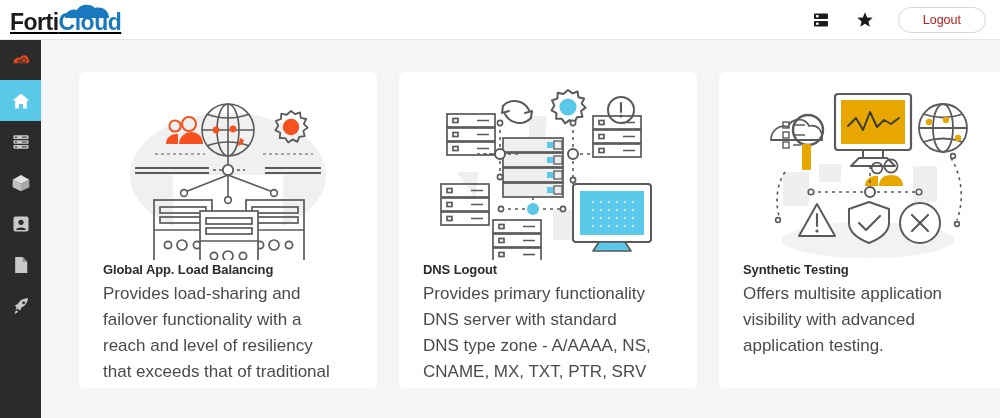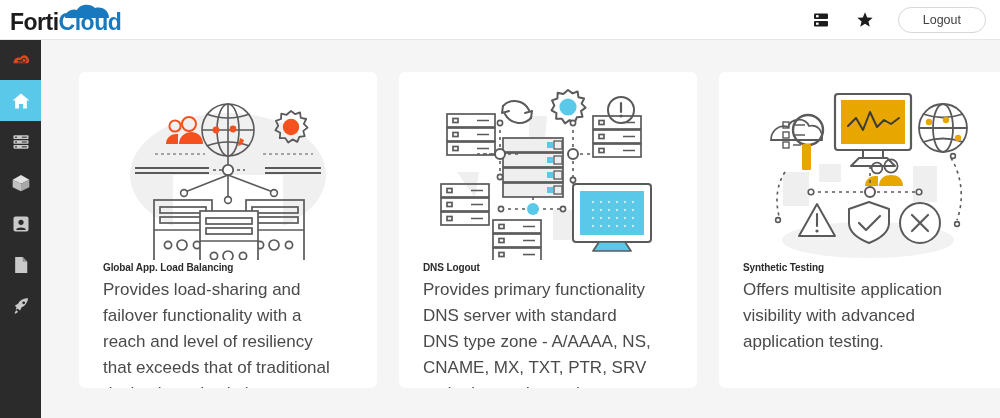--- a/index.html
+++ b/index.html
@@ -23,20 +23,21 @@
     align-items: center;
     border-bottom: 1px solid #e6e6e6;
     z-index: 5;
   }
   .logo-wrap {
     position: relative;
     margin-left: 10px;
     height: 34px;
     display: flex;
     align-items: flex-end;
+    text-decoration: underline;
   }
   .logo-text {
     font-size: 23px;
     font-weight: bold;
     letter-spacing: -0.5px;
     line-height: 1;
     padding-bottom: 3px;
   }
   .logo-forti { color: #1c1c1c; }
   .logo-cloud { color: #1879bf; }
@@ -57,21 +58,21 @@
   }
   .hdr-icon {
     width: 22px; height: 22px;
     display: flex; align-items: center; justify-content: center;
     cursor: pointer;
   }
   .logout-btn {
     border: 1px solid #d7d7d7;
     border-radius: 14px;
     background: #fff;
-    color: #404040;
+    color: #b91c1c;
     font-size: 12.5px;
     padding: 5px 24px;
     cursor: pointer;
     font-family: "Liberation Sans", sans-serif;
   }
 
   
   .sidebar {
     position: absolute;
     top: 40px; left: 0;
@@ -119,21 +120,21 @@
   }
   .card-art {
     height: 190px;
     display: flex;
     align-items: center;
     justify-content: center;
     padding-top: 6px;
   }
   .card-body { padding: 0 24px; }
   .card-title {
-    font-size: 10px;
+    font-size: 13px;
     color: #2b2b2b;
     font-weight: bold;
     margin-bottom: 4px;
     letter-spacing: -0.1px;
   }
   .card-desc {
     font-size: 17px;
     color: #4a4a4a;
     line-height: 1.53;
     max-width: 232px;

